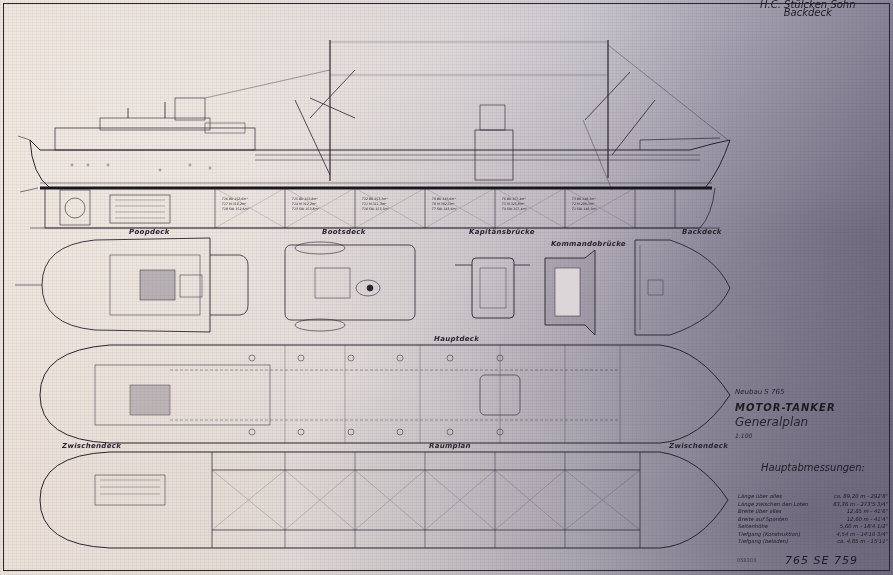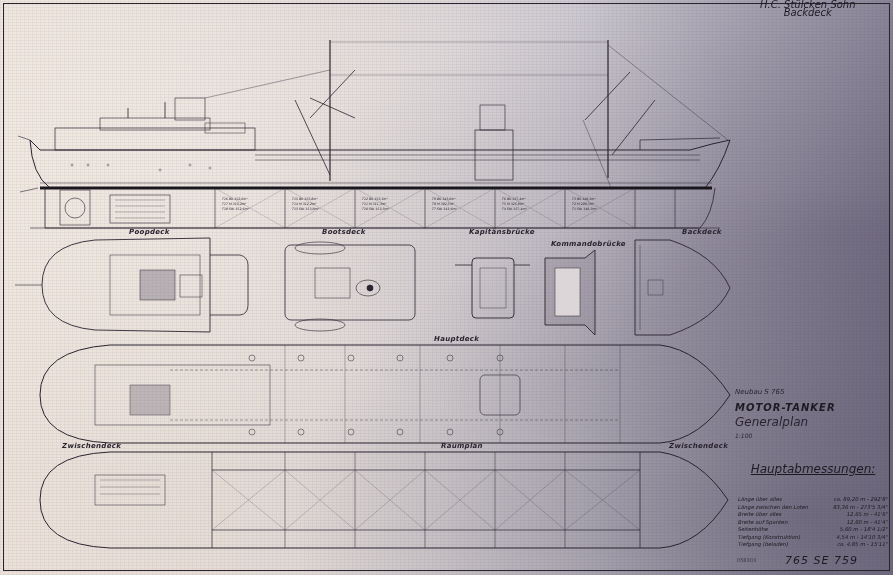--- a/index.html
+++ b/index.html
@@ -18,22 +18,22 @@
     border:1px solid #2a2430;}
   .lbl{position:absolute;font-style:italic;font-weight:bold;font-size:7px;
     white-space:nowrap;color:#2a2430;letter-spacing:0.3px;padding-left:14px;}
   .title-block{position:absolute;left:735px;top:388px;width:150px;text-align:left;}
   .tb-sub{font-size:7px;font-style:italic;color:#2a2430;}
   .tb-main{font-size:10px;font-style:italic;font-weight:bold;
     letter-spacing:1px;color:#1e1a22;margin-top:6px;}
   .tb-plan{font-size:12px;font-style:italic;color:#2a2430;margin-top:2px;}
   .tb-scale{font-size:6px;font-style:italic;color:#2a2430;margin-top:3px;}
   .dims{position:absolute;left:738px;top:462px;width:150px;}
-  .dims-title{text-align:center;font-size:12px;font-style:italic;color:#1e1a22;
-    text-decoration:underline;margin-bottom:20px;}
+  .dims-title{text-align:center;font-size:10px;font-style:italic;color:#1e1a22;
+    margin-bottom:20px;}
   .dim-row{display:flex;justify-content:space-between;font-size:5.3px;
     font-style:italic;color:#1e1a22;line-height:7.5px;}
   .drawing-no{position:absolute;left:785px;top:554px;font-size:11px;font-style:italic;
     color:#1e1a22;letter-spacing:1px;}
   .stamp{position:absolute;left:737px;top:557px;font-size:5px;color:#3a3440;}
   .maker{position:absolute;left:760px;top:1px;text-align:center;font-size:10px;
     font-style:italic;font-weight:normal;color:#1e1a22;line-height:8px;}
   svg{position:absolute;left:0;top:0;}
   .tanktxt{font-size:3.2px;font-style:italic;fill:#2a2430;}
 </style>
@@ -230,21 +230,21 @@
   <div>Backdeck</div>
 </div>
 
 <div class="lbl" style="left:115px;top:228px;">Poopdeck</div>
 <div class="lbl" style="left:308px;top:228px;">Bootsdeck</div>
 <div class="lbl" style="left:455px;top:228px;">Kapitänsbrücke</div>
 <div class="lbl" style="left:537px;top:240px;">Kommandobrücke</div>
 <div class="lbl" style="left:668px;top:228px;">Backdeck</div>
 <div class="lbl" style="left:420px;top:335px;">Hauptdeck</div>
 <div class="lbl" style="left:48px;top:442px;">Zwischendeck</div>
-<div class="lbl" style="left:415px;top:442px;margin-left:12px;">Raumplan</div>
+<div class="lbl" style="left:415px;top:442px;">Raumplan</div>
 <div class="lbl" style="left:655px;top:442px;">Zwischendeck</div>
 
 <div class="title-block">
   <div class="tb-sub">Neubau S 765</div>
   <div class="tb-main">MOTOR-TANKER</div>
   <div class="tb-plan">Generalplan</div>
   <div class="tb-scale">1:100</div>
 </div>
 
 <div class="dims">

